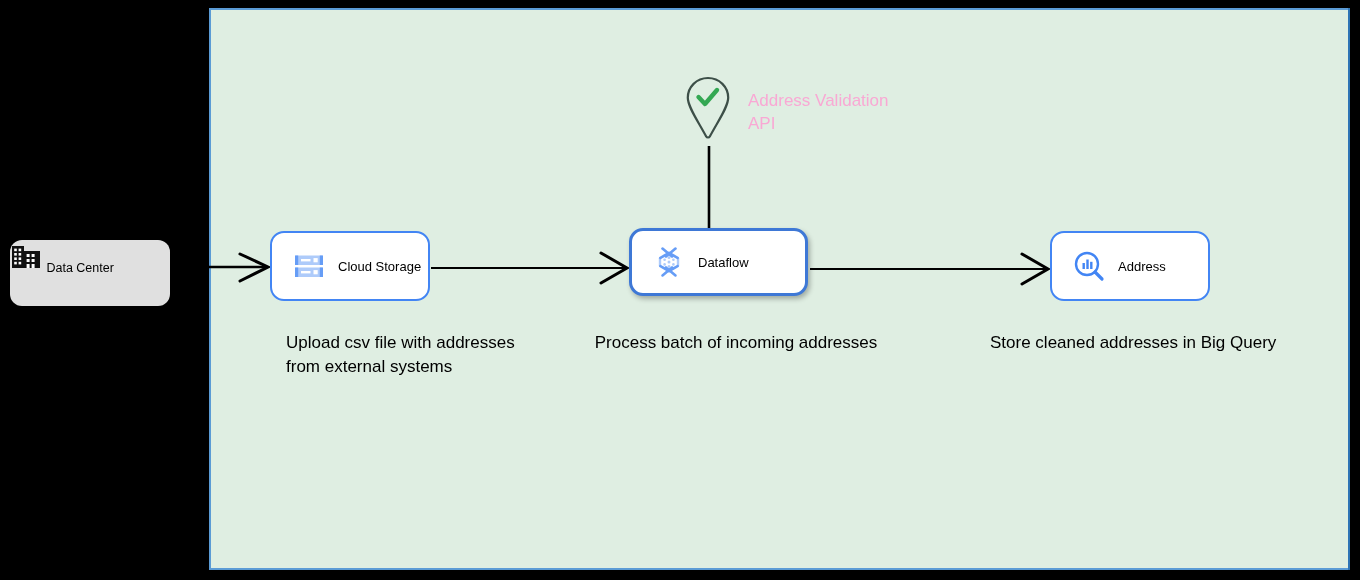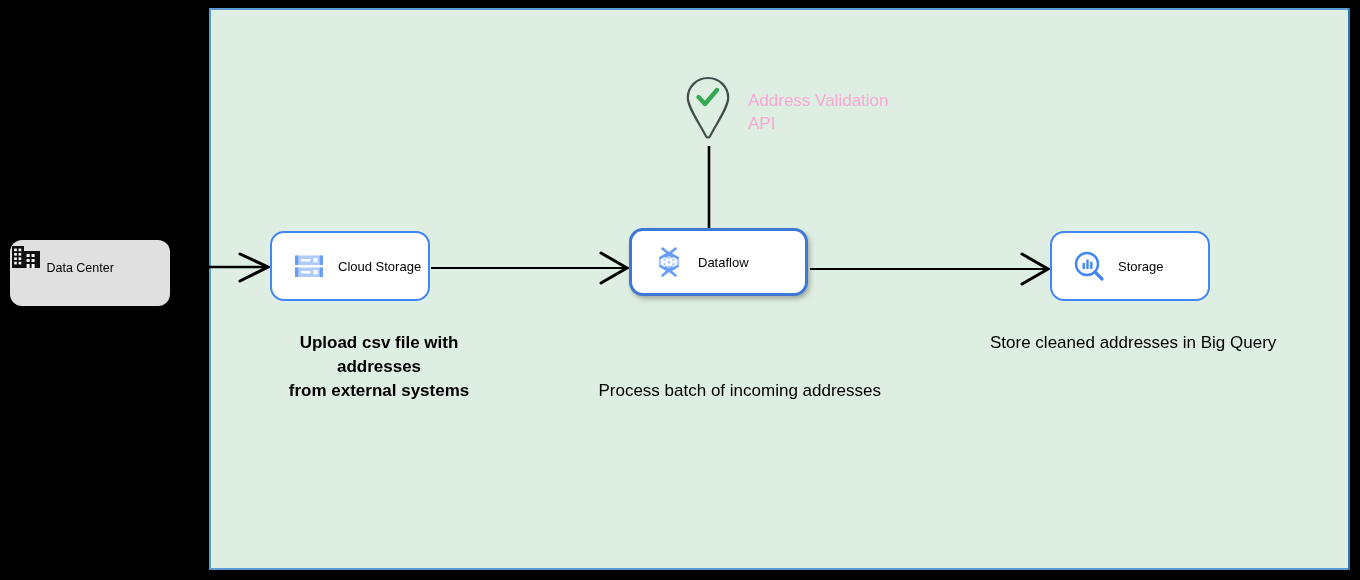--- a/index.html
+++ b/index.html
@@ -122,22 +122,22 @@
   }
 
   
   .caption {
     position: absolute;
     font-size: 17px;
     line-height: 24px;
     color: #000;
     white-space: pre-line;
   }
-  #caption-storage  { left: 264px; top: 331px; text-align: center; width: 230px; font-weight: bold; }
-  #caption-dataflow { left: 547px; top: 331px; text-align: right; width: 334px; margin-top: 48px; }
+  #caption-storage  { left: 286px; top: 331px; text-align: left; width: 230px; }
+  #caption-dataflow { left: 569px; top: 331px; text-align: center; width: 334px; }
   #caption-bigquery { left: 990px; top: 331px; width: 338px; }
 </style>
 </head>
 <body>
 
 <div id="canvas">
 
   <div class="region-box"></div>
 
   <svg id="edges" viewBox="0 0 1360 580" width="1360" height="580">
@@ -232,21 +232,21 @@
   </div>
 
   <div class="node" id="node-bigquery">
     <svg class="node-icon" viewBox="0 0 34 34">
       <circle cx="15" cy="15" r="11" fill="none" stroke="#4285f4" stroke-width="2.4"></circle>
       <line x1="23" y1="23" x2="30" y2="30" stroke="#4285f4" stroke-width="3.2" stroke-linecap="round"></line>
       <rect x="10.5" y="14" width="2.4" height="6" fill="#4285f4"></rect>
       <rect x="14.3" y="10.5" width="2.4" height="9.5" fill="#4285f4"></rect>
       <rect x="18.1" y="12.8" width="2.4" height="7.2" fill="#4285f4"></rect>
     </svg>
-    <span class="node-label">Storage</span>
+    <span class="node-label">Address</span>
   </div>
 
   <svg class="pin-marker" viewBox="0 0 46 64">
     <path d="M23 2 C11.5 2 2.8 11 2.8 21.8 C2.8 31 13 45 21.2 60.5 C21.9 61.8 24.1 61.8 24.8 60.5 C33 45 43.2 31 43.2 21.8 C43.2 11 34.5 2 23 2 Z" fill="none" stroke="#3d4f48" stroke-width="2.2"></path>
     <polyline points="13.5,21 20,28 32,14" fill="none" stroke="#34a853" stroke-width="4.4" stroke-linecap="round" stroke-linejoin="round"></polyline>
   </svg>
   <div class="pin-label">Address Validation
 API</div>
 
   <div class="caption" id="caption-storage">Upload csv file with addresses

